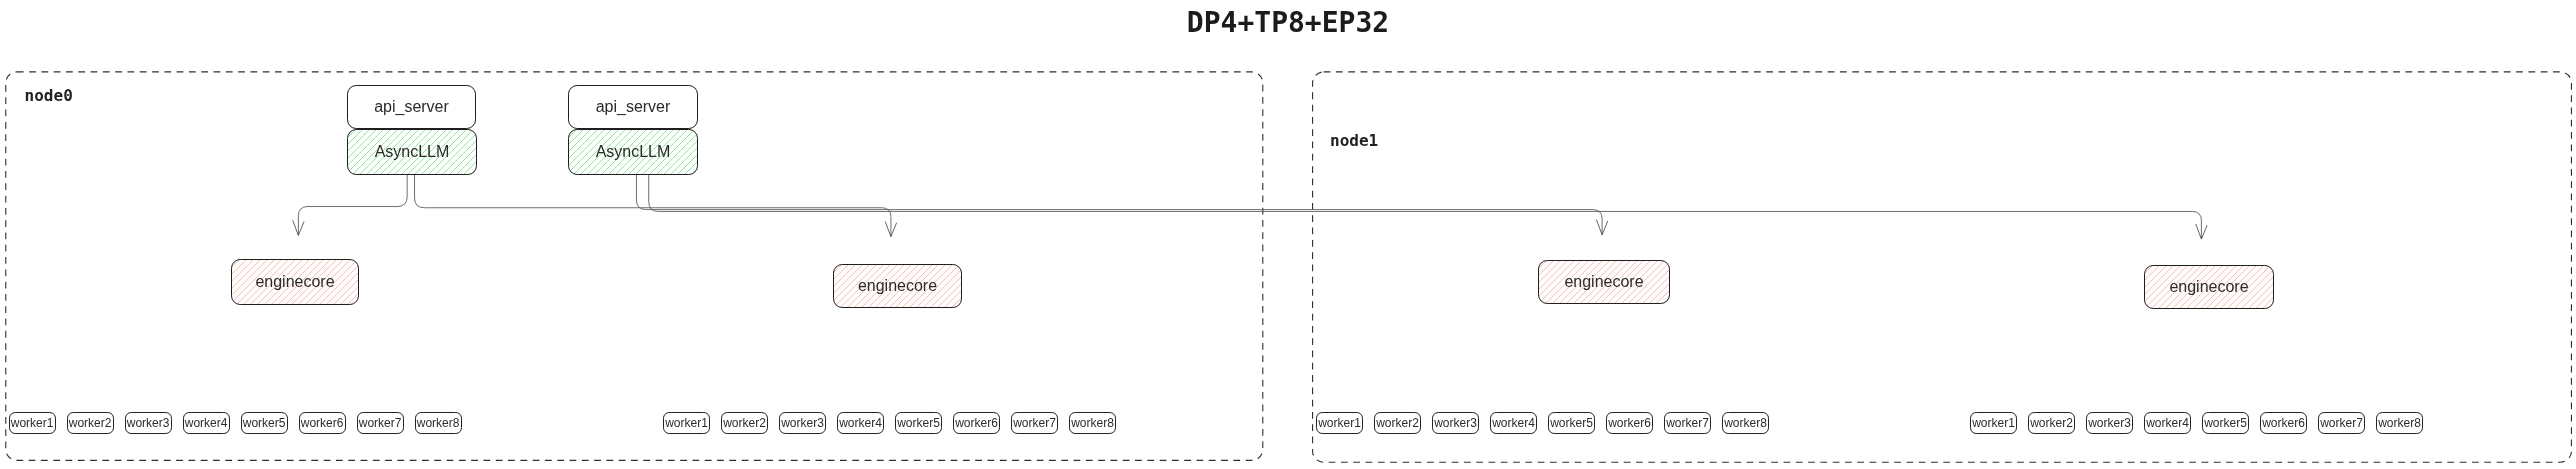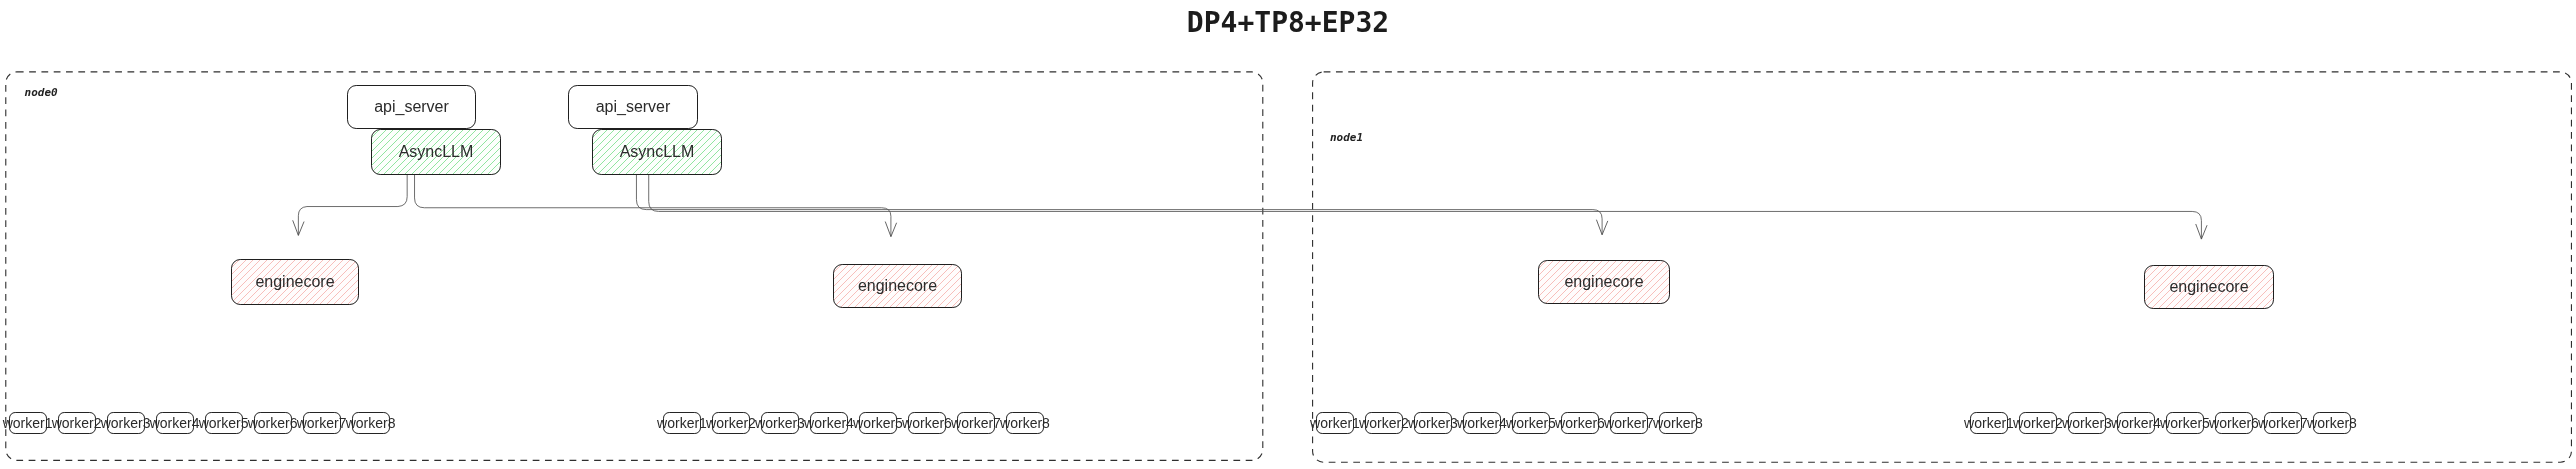--- a/index.html
+++ b/index.html
@@ -15,39 +15,38 @@
   .title{
     position:absolute;top:6.2px;left:0;width:100%;
     text-align:center;
     font-family:"DejaVu Sans Mono", monospace;
     font-size:28px;font-weight:600;color:#1c1c1c;
     letter-spacing:0px;
   }
   .node-label{
     position:absolute;
     font-family:"DejaVu Sans Mono", monospace;
-    font-size:11px;font-weight:600;color:#222222;font-style:italic;
+    font-size:16px;font-weight:600;color:#222222;
   }
   #node0-label{left:24.6px;top:86px;}
   #node1-label{left:1330px;top:87px;margin-top:44px;}
   .bigbox{
     position:absolute;
     display:flex;align-items:center;justify-content:center;
     border:1.2px solid #1f1f1f;
     border-radius:9.2px;
     background:#ffffff;
     font-size:16px;color:#2b2b2b;
     box-sizing:border-box;
   }
   .hatch-green{
     background-color:#fcfffc;
     background-image:repeating-linear-gradient(135deg,
       rgba(110,220,130,0.75) 0px, rgba(110,220,130,0.75) 0.7px,
       transparent 0.7px, transparent 4.9px);
-    margin-left:24px;
   }
   .hatch-red{
     background-color:#fffcfc;
     background-image:repeating-linear-gradient(135deg,
       rgba(242,150,144,0.6) 0px, rgba(242,150,144,0.6) 0.7px,
       transparent 0.7px, transparent 4.9px);
     margin-top:20px;
   }
   #api1{left:347px;top:85px;width:129px;height:44px;}
   #llm1{left:347px;top:129px;width:130px;height:46px;}
@@ -59,26 +58,26 @@
   #ec4{left:2144px;top:245px;width:130px;height:44px;}
   .wgroup{
     position:absolute;top:412px;
     display:flex;gap:11px;
   }
   #wg1{left:8.6px;}
   #wg2{left:663px;}
   #wg3{left:1316px;}
   #wg4{left:1970px;}
   .worker{
-    width:38px;height:22px;
+    width:47px;height:22px;
     display:flex;align-items:center;justify-content:center;
     border:1.2px solid #242424;
     border-radius:6.2px;
     background:#ffffff;
-    font-size:14px;color:#2b2b2b;
+    font-size:12px;color:#2b2b2b;
     box-sizing:border-box;
   }
 </style>
 </head>
 <body>
 
 <div id="canvas">
 
   <svg id="wires" xmlns="http://www.w3.org/2000/svg" viewBox="0 0 4188 763">
 

